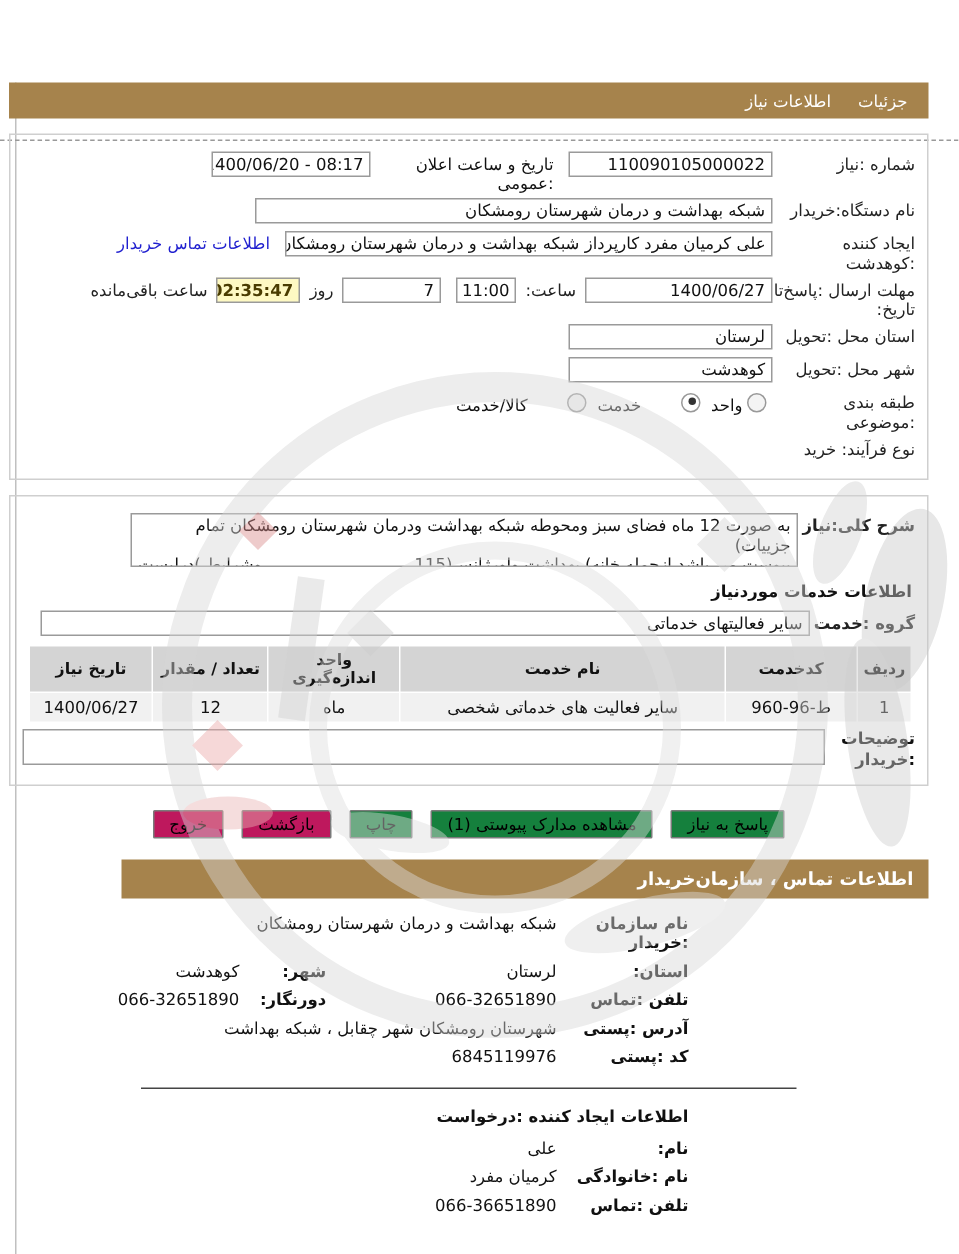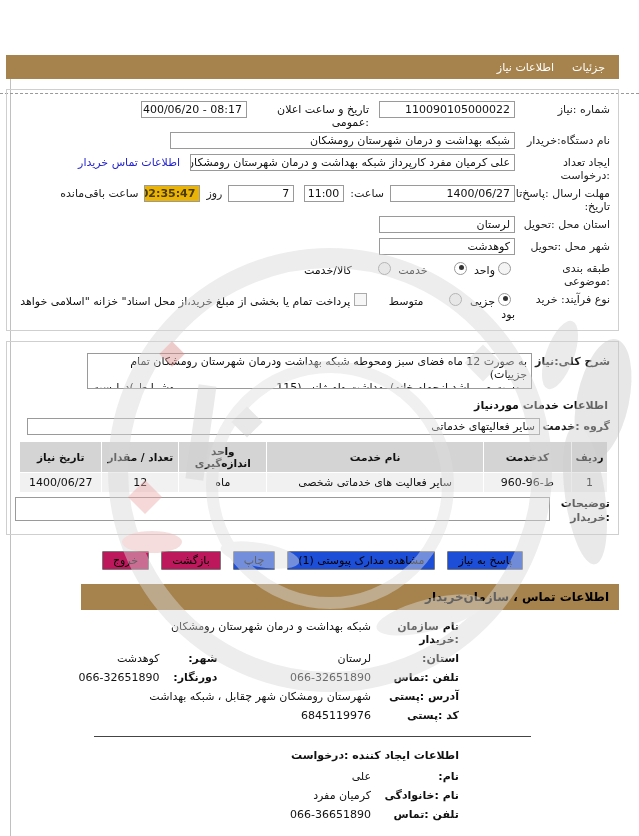--- a/index.html
+++ b/index.html
@@ -20,21 +20,21 @@
 
   .frow{display:flex;align-items:flex-start;margin:3px 0;min-height:19px;}
   .lbl{width:95px;flex-shrink:0;padding-top:2px;color:#222;}
   .slbl{padding:2px 6px 0 6px;color:#222;white-space:nowrap;}
   .box{border:1px solid #9a9a9a;background:#fff;min-height:15px;padding:1px 4px;
        box-sizing:border-box;white-space:nowrap;overflow:hidden;}
   .w132{width:136px;} .w106{width:106px;} .w345{width:345px;} .w325{width:325px;}
   .w125{width:125px;} .w62{width:40px;} .w66{width:66px;}
   .lbl2{width:118px;flex-shrink:0;padding:2px 10px 0 4px;}
   .ltr{direction:ltr;unicode-bidi:embed;display:inline-block;}
-  .countdown{background:#eab308;color:#4a3c00;font-weight:bold;width:56px;text-align:center;}
+  .countdown{background:#fef9c3;color:#4a3c00;font-weight:bold;width:56px;text-align:center;}
   a.contact-link{color:#1f1fcf;text-decoration:none;margin-right:10px;padding-top:2px;display:inline-block;}
 
   
   .radio{width:11px;height:11px;border:1px solid #999;border-radius:50%;display:inline-block;
          background:#f4f4f4;margin:2px 4px -1px 3px;}
   .radio.sel{background:#fff;position:relative;}
   .radio.sel::after{content:'';position:absolute;top:2px;right:2px;width:5px;height:5px;
          border-radius:50%;background:#333;}
   .chk{width:11px;height:11px;border:1px solid #aaa;background:#f6f6f6;display:inline-block;
        margin:2px 18px -1px 4px;}
@@ -53,25 +53,25 @@
   .c-row{width:6%;} .c-code{width:15%;} .c-name{width:37%;} .c-unit{width:15%;}
   .c-qty{width:13%;} .c-date{width:14%;}
 
   .notes-lbl{width:60px;flex-shrink:0;font-weight:bold;line-height:1.25;}
   .notesbox{flex:1;height:24px;}
 
   
   .btnrow{display:flex;justify-content:center;gap:12px;margin:16px 0 10px 0;}
   button.act{font-family:inherit;font-size:11px;border:1px solid #7a7a7a;padding:2px 10px;
              cursor:pointer;border-radius:1px;}
-  button.green{background:#1d4ed8;}
+  button.green{background:#15803d;}
   button.pink{background:#be185d;text-align:center;}
 
   
-  .bar2{background:#a6834c;color:#000000;font-weight:bold;height:26px;display:flex;
+  .bar2{background:#a6834c;color:#ffffff;font-weight:bold;height:26px;display:flex;
         align-items:center;padding:0 10px;margin:14px 0 10px 75px;font-size:12px;}
 
   
   .info-sect{padding-right:160px;}
   .irow{display:flex;margin:6px 0;}
   .ilbl{width:88px;flex-shrink:0;font-weight:bold;}
   .ival{width:150px;padding-left:8px;}
   .ival.wide{width:280px;}
   .ilbl2{width:58px;flex-shrink:0;font-weight:bold;}
   .divider{border-top:1px solid #444;margin:14px 88px 12px 88px;}
@@ -102,21 +102,21 @@
         <span class="lbl2">تاریخ و ساعت اعلان :عمومی</span>
         <span class="box w106"><span class="ltr">1400/06/20 - 08:17</span></span>
       </div>
 
       <div class="frow">
         <span class="lbl">نام دستگاه:خریدار</span>
         <span class="box w345">شبکه بهداشت و درمان شهرستان رومشکان</span>
       </div>
 
       <div class="frow">
-        <span class="lbl">ایجاد تعداد :درخواست</span>
+        <span class="lbl">ایجاد کننده :کوهدشت</span>
         <span class="box w325">علی کرمیان مفرد کارپرداز شبکه بهداشت و درمان شهرستان رومشکان</span>
         <a href="#" class="contact-link">اطلاعات تماس خریدار</a>
       </div>
 
       <div class="frow">
         <span class="lbl">
           <div>مهلت ارسال :پاسخ‌تا</div>
           <div>تاریخ:</div>
         </span>
         <span class="box w125">1400/06/27</span>
@@ -142,25 +142,20 @@
         <span class="lbl">طبقه بندی :موضوعی</span>
         <span>
           <span class="radio"></span><span>واحد</span>
           <span class="radio sel optlbl"></span><span>خدمت</span>
           <span class="radio optlbl"></span><span>کالا/خدمت</span>
         </span>
       </div>
 
       <div class="frow">
         <span class="lbl">نوع فرآیند: خرید</span>
-        <span>
-          <span class="radio sel"></span><span>جزیی</span>
-          <span class="radio optlbl"></span><span>متوسط</span>
-          <span class="chk"></span><span>پرداخت تمام یا بخشی از مبلغ خرید،از محل اسناد" خزانه "اسلامی خواهد بود</span>
-        </span>
       </div>
 
     </div>
 
     <div class="panel">
 
       <div class="frow">
         <span class="lbl bold" style="width:78px">شرح کلی:نیاز</span>
         <span class="box descbox">
           <div style="text-align:right">به صورت 12 ماه فضای سبز ومحوطه شبکه بهداشت ودرمان شهرستان رومشکان تمام جزییات)</div>

